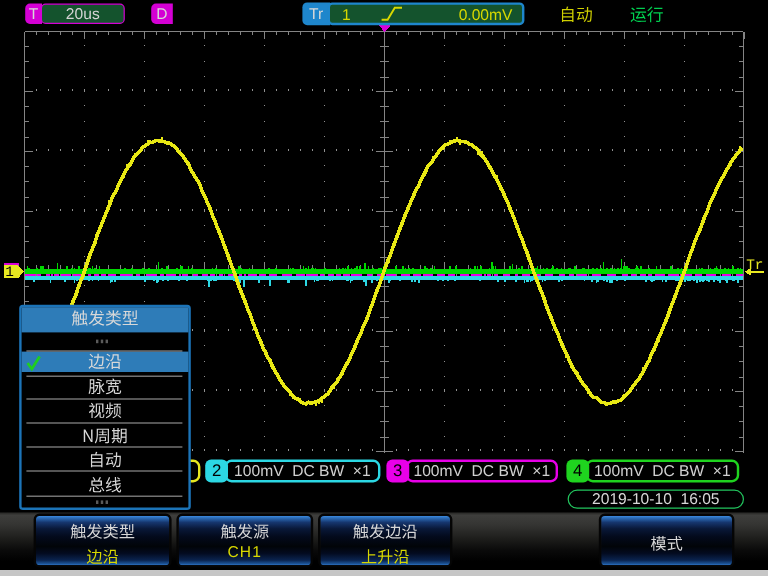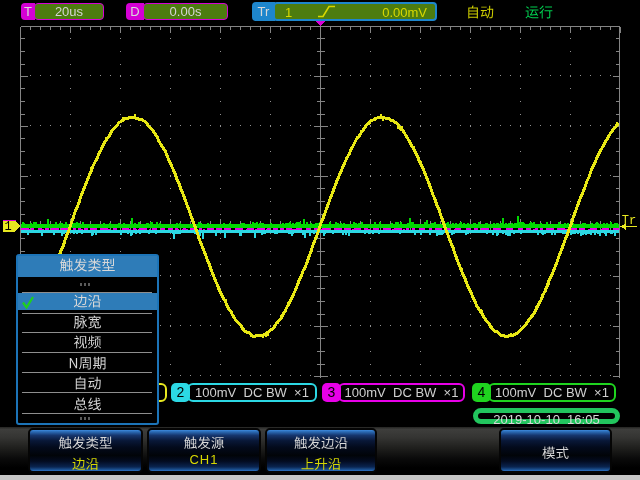--- a/index.html
+++ b/index.html
@@ -1,18 +1,18 @@
 <!DOCTYPE html>
 <html><head><meta charset="utf-8"><style>
 html,body{margin:0;padding:0;width:640px;height:480px;background:#000;overflow:hidden;
  font-family:"Liberation Sans",sans-serif;}
 .abs{position:absolute;}
 .grp{position:absolute;display:flex;height:17px;}
 .tag{color:#d8d8d8;border-radius:4px 0 0 4px;text-align:center;font-size:13px;line-height:17px;}
-.val{background:#4d7c0f;border-radius:4px;font-size:13px;line-height:15px;color:#d4d4d4;
+.val{background:#14532d;border-radius:4px;font-size:13px;line-height:15px;color:#d4d4d4;
  text-align:center;box-sizing:border-box;}
 .chn{position:absolute;display:flex;height:19px;}
 .chtag{width:19px;border-radius:5px;color:#000;font-size:14px;line-height:19px;text-align:center;z-index:1;}
 .chval{margin-left:-3px;background:#000;border-radius:6px;font-size:13px;line-height:15px;
  text-align:center;box-sizing:border-box;white-space:pre;}
 .btn{position:absolute;top:428px;height:45px;border-radius:5px;box-sizing:border-box;
  background:linear-gradient(180deg,#3d8ade 0%,#2c6db8 4%,#16366e 13%,#091838 26%,#030a1c 42%,#010408 62%,#030b20 76%,#0a2450 90%,#1c5396 97%,#2e74c6 100%);
  border:2px solid #050505;}
 .sep{position:absolute;left:22px;width:130px;height:1px;background:#8e8e8e;z-index:6;}
 .mdot{position:absolute;width:2px;height:3px;background:#5a5a5a;z-index:6;}
@@ -245,21 +245,20 @@
     <line x1="622" y1="226.5" x2="637" y2="226.5" stroke="#e8e820" stroke-width="1.5"></line>
     <polygon points="620.5,226.5 625.5,223.5 625.5,229.5" fill="#e8e820"></polygon>
   </svg>
 
 <div class="grp" style="left:21px;top:3px;">
   <div class="tag" style="width:14px;background:#d400d4;">T</div>
   <div class="val" style="width:70px;margin-left:-1px;border:1px solid #d400d4;">20us</div>
 </div>
 <div class="grp" style="left:126px;top:3px;">
   <div class="tag" style="width:18px;background:#d400d4;">D</div>
-  <div class="val" style="width:85px;margin-left:-1px;border:1px solid #d400d4;">0.00s</div>
 </div>
 <div class="grp" style="left:252px;top:2px;height:19px;">
   <div class="tag" style="width:23px;background:#1e86cc;line-height:19px;">Tr</div>
   <div class="val" style="width:164px;margin-left:-2px;border:2px solid #1e86cc;position:relative;height:19px;">
     <span style="position:absolute;left:10px;top:1px;color:#d8d800;">1</span>
     <svg width="20" height="15" style="position:absolute;left:42px;top:0px">
         <path d="M1 12.5h5l6,-10h6" stroke="#d8d800" stroke-width="1.6" fill="none"></path>
       </svg>
     <span style="position:absolute;right:8px;top:1px;color:#d8d800;">0.00mV</span>
   </div>
@@ -274,21 +273,21 @@
   <div class="chval" style="width:130px;border:2px solid #2cd8e4;color:#d0d0d0;">100mV  DC BW  ×1</div>
 </div>
 <div class="chn" style="left:322px;top:383px;">
   <div class="chtag" style="background:#e800e8;">3</div>
   <div class="chval" style="width:127px;border:2px solid #e800e8;color:#d0d0d0;">100mV  DC BW  ×1</div>
 </div>
 <div class="chn" style="left:472px;top:383px;">
   <div class="chtag" style="background:#1fd41f;">4</div>
   <div class="chval" style="width:128px;border:2px solid #1fd41f;color:#d0d0d0;">100mV  DC BW  ×1</div>
 </div>
-<div class="abs" style="left:473px;top:408px;width:147px;height:16px;border:5px solid #22c55e;border-radius:8px;box-sizing:border-box;color:#d8d8d8;font-size:13px;line-height:14px;text-align:center;white-space:pre;">2019-10-10  16:05</div>
+<div class="abs" style="left:473px;top:408px;width:147px;height:16px;border:1px solid #22c55e;border-radius:8px;box-sizing:border-box;color:#d8d8d8;font-size:13px;line-height:14px;text-align:center;white-space:pre;">2019-10-10  16:05</div>
 
 <div class="abs" style="left:0;top:427px;width:640px;height:48px;background:linear-gradient(180deg,#242422 0%,#3e3e3c 5%,#343432 22%,#1e1e1c 45%,#0a0a0a 66%,#000 85%);"></div>
 <div class="abs" style="left:0;top:475px;width:640px;height:5px;background:#c6c6c6;"></div>
 <div class="btn" style="left:28px;width:115px;"></div>
 <div class="btn" style="left:147px;width:114px;"></div>
 <div class="btn" style="left:265px;width:112px;"></div>
 <div class="btn" style="left:499px;width:113px;"></div>
 <div class="abs" style="left:147px;top:452px;width:114px;text-align:center;color:#d8d800;font-size:13px;letter-spacing:1px;z-index:6;">CH1</div>
 
 <div style="position:absolute;left:16px;top:254px;width:143px;height:171px;background:#000;border:2px solid #1c74b8;border-radius:3px;box-sizing:border-box;z-index:5;">

